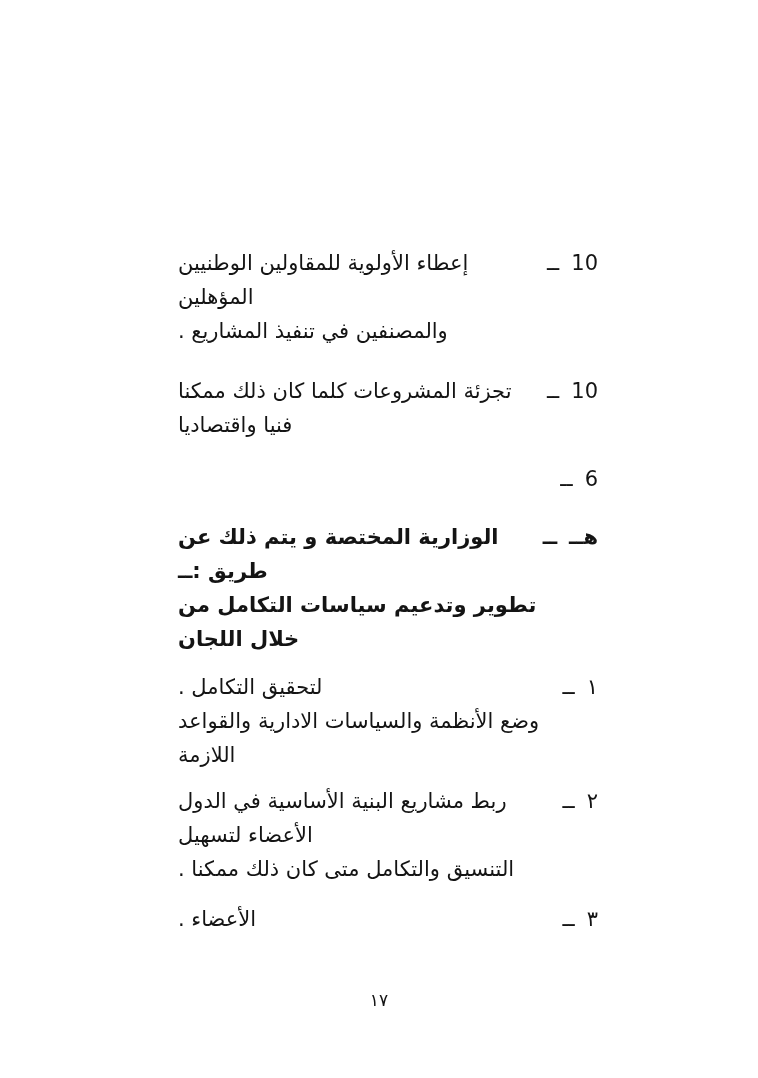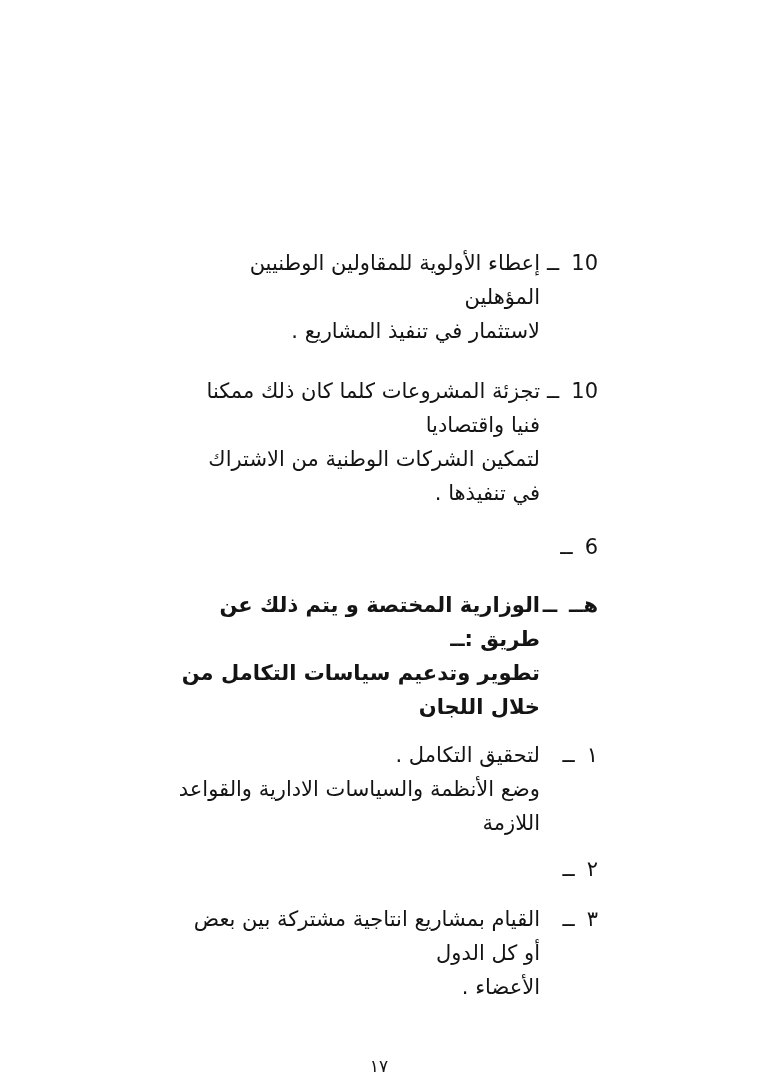--- a/index.html
+++ b/index.html
@@ -41,36 +41,36 @@
     display: flex;
     gap: 12px;
     white-space: nowrap;
     justify-content: flex-start;
   }
   .item .text {
     flex: 1 1 auto;
     min-width: 0;
   }
   .item .text .line {
-    text-align: right;
+    text-align: left;
   }
   .bold {
     font-weight: 700;
   }
   
   .g1 { margin-bottom: 26px; }
   .g2 { margin-bottom: 20px; }
   .g3 { margin-bottom: 24px; }
   .g4 { margin-bottom: 14px; }
   .g5 { margin-bottom: 12px; }
   .g6 { margin-bottom: 16px; }
   .g7 { margin-bottom: 20px; }
   .page-number {
     position: absolute;
-    top: 1056px;
+    top: 990px;
     left: 0;
     width: 100%;
     text-align: center;
     font-size: 17px;
     color: #141414;
     direction: rtl;
   }
 </style>
 </head>
 <body>
@@ -79,32 +79,31 @@
 
   <div class="content">
 
     <div class="item g1">
       <div class="marker">
         <span>10</span>
         <span>ــ</span>
       </div>
       <div class="text">
         <div class="line">إعطاء الأولوية للمقاولين الوطنيين المؤهلين</div>
-        <div class="line">لاستثمار في تنفيذ المشاريع .</div>
+        <div class="line">والمصنفين في تنفيذ المشاريع .</div>
       </div>
     </div>
 
     <div class="item g2">
       <div class="marker">
         <span>10</span>
         <span>ــ</span>
       </div>
       <div class="text">
         <div class="line">تجزئة المشروعات كلما كان ذلك ممكنا فنيا واقتصاديا</div>
-        <div class="line">لتمكين الشركات الوطنية من الاشتراك في تنفيذها .</div>
       </div>
     </div>
 
     <div class="item g3">
       <div class="marker">
         <span>6</span>
         <span>ــ</span>
       </div>
     </div>
 
@@ -128,29 +127,32 @@
         <div class="line">لتحقيق التكامل .</div>
         <div class="line">وضع الأنظمة والسياسات الادارية والقواعد اللازمة</div>
       </div>
     </div>
 
     <div class="item g6">
       <div class="marker">
         <span>٢</span>
         <span>ــ</span>
       </div>
+      <div class="text">
+        <div class="line">ربط مشاريع البنية الأساسية في الدول الأعضاء لتسهيل</div>
+        <div class="line">التنسيق والتكامل متى كان ذلك ممكنا .</div>
+      </div>
     </div>
 
     <div class="item g7">
       <div class="marker">
         <span>٣</span>
         <span>ــ</span>
       </div>
       <div class="text">
-        <div class="line">القيام بمشاريع انتاجية مشتركة بين بعض أو كل الدول</div>
         <div class="line">الأعضاء .</div>
       </div>
     </div>
 
   </div>
 
   <div class="page-number">١٧</div>
 
 </div>
 

